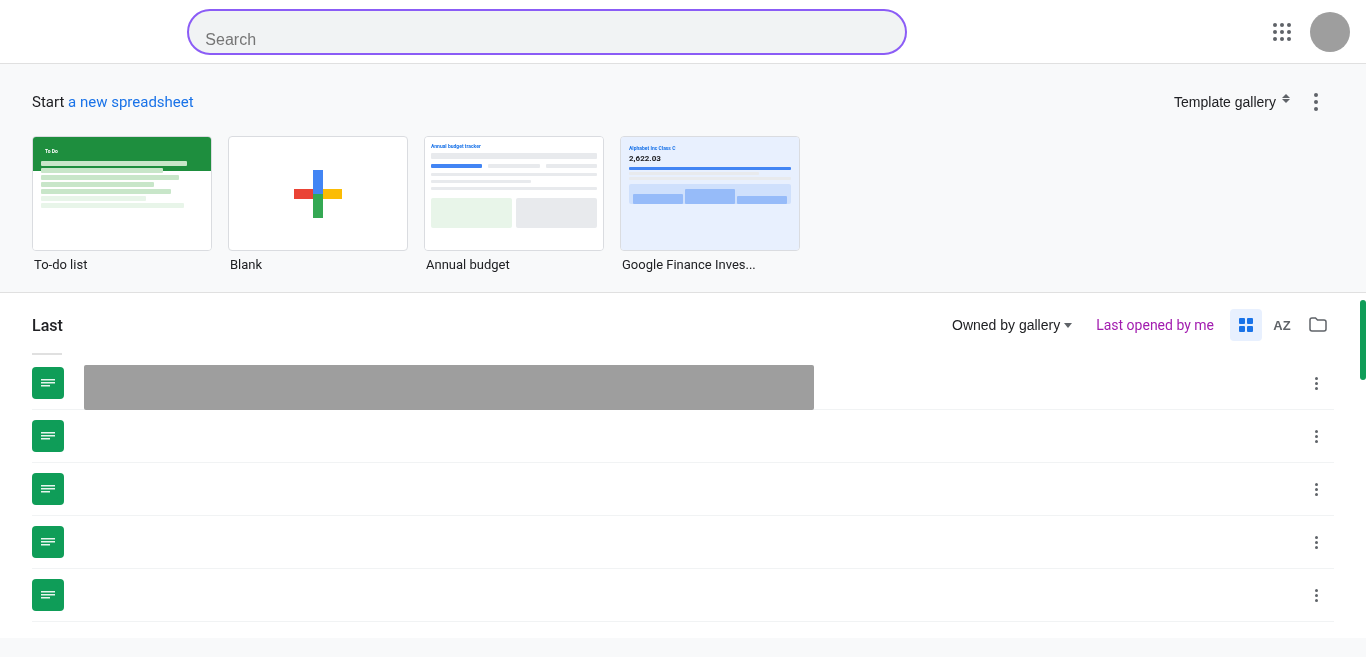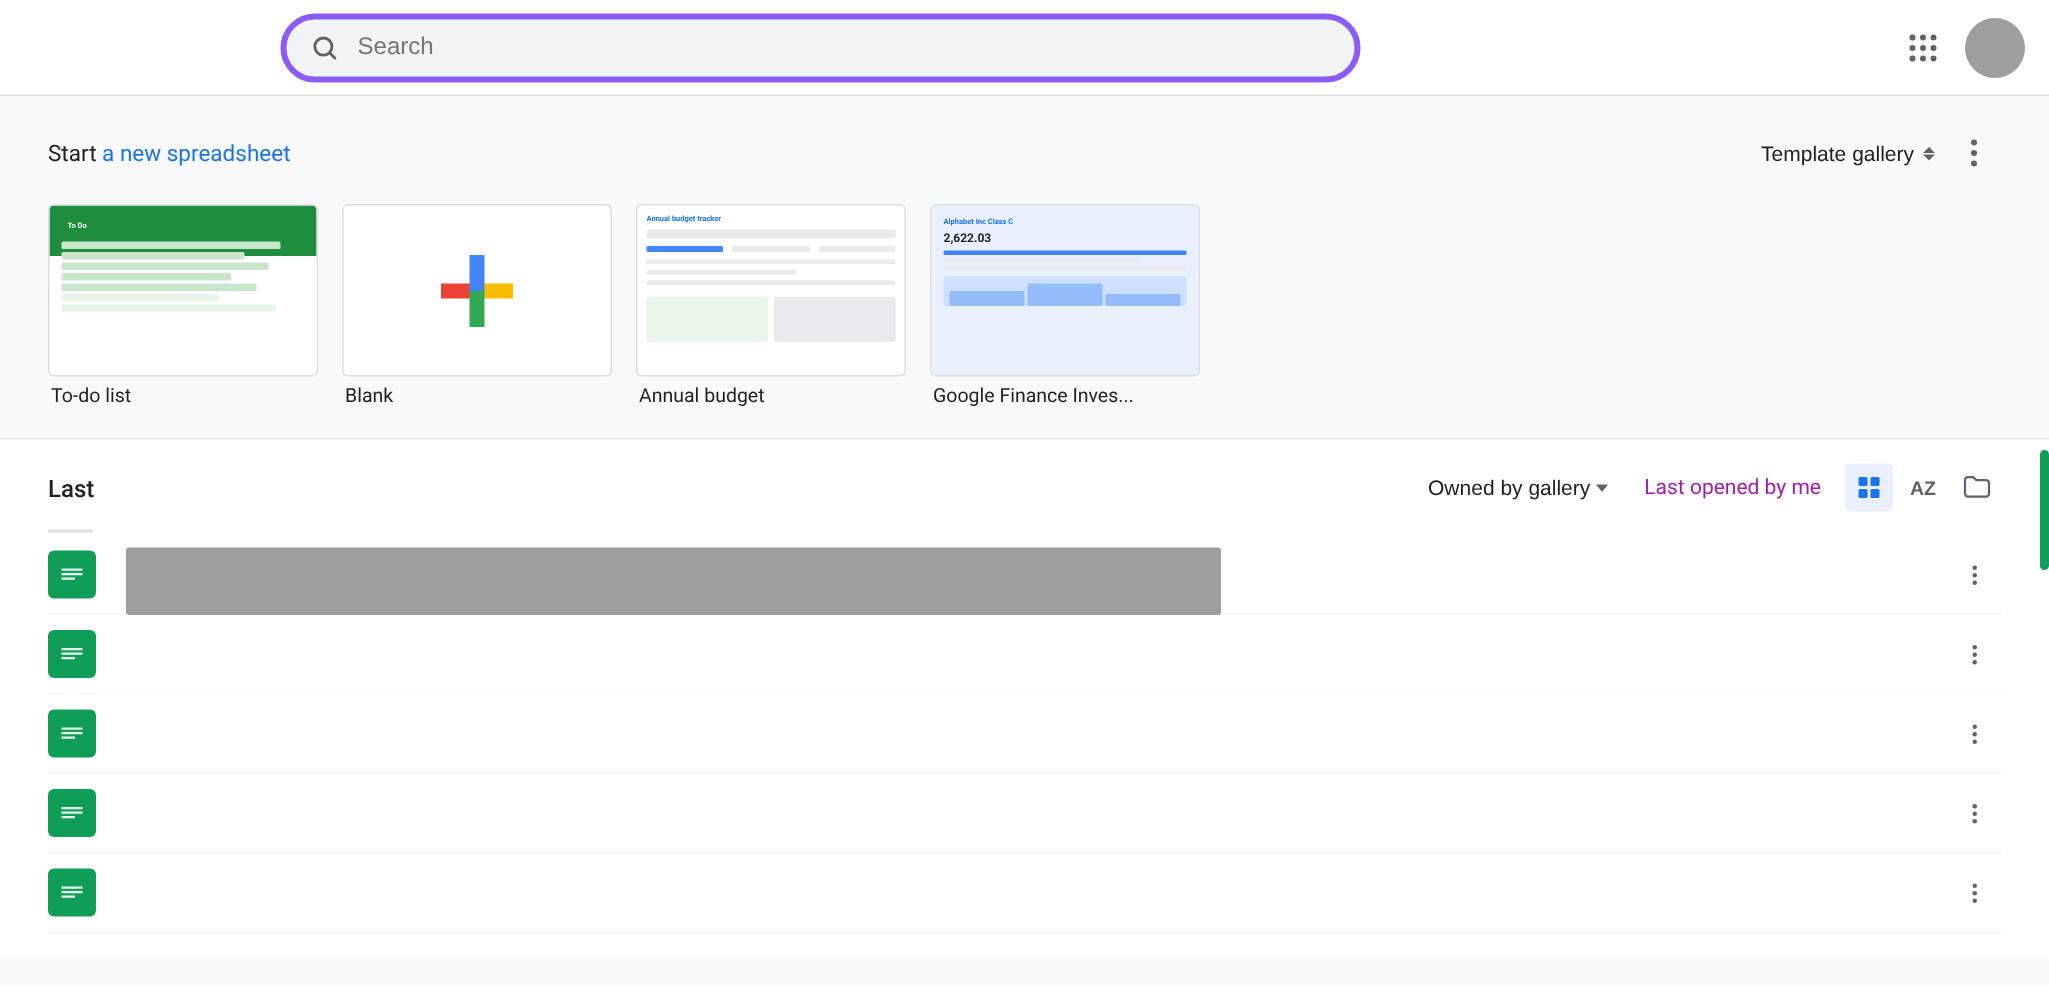--- a/index.html
+++ b/index.html
@@ -36,25 +36,26 @@
     }
     .search-container {
       flex: 1;
       max-width: 720px;
       margin: 0 auto;
     }
     .search-box {
       display: flex;
       align-items: center;
       background: #f1f3f4;
-      border: 4px solid #8b5cf6;
+      border: 2px solid #8b5cf6;
       border-radius: 24px;
       padding: 8px 16px;
       gap: 12px;
       height: 46px;
+      flex-direction: column;
     }
     .search-box input {
       border: none;
       background: transparent;
       font-size: 16px;
       color: #202124;
       outline: none;
       width: 100%;
     }
     .header-right {
@@ -113,21 +114,21 @@
       color: #1a73e8;
       text-decoration: none;
     }
     .templates-header-right {
       display: flex;
       align-items: center;
       gap: 8px;
     }
     .template-gallery-btn {
       display: flex;
-      align-items: center;
+      align-items: flex-start;
       gap: 6px;
       font-size: 14px;
       color: #202124;
       cursor: pointer;
       background: none;
       border: none;
     }
     .more-vert-btn {
       width: 36px; height: 36px;
       display: flex; align-items: center; justify-content: center;

